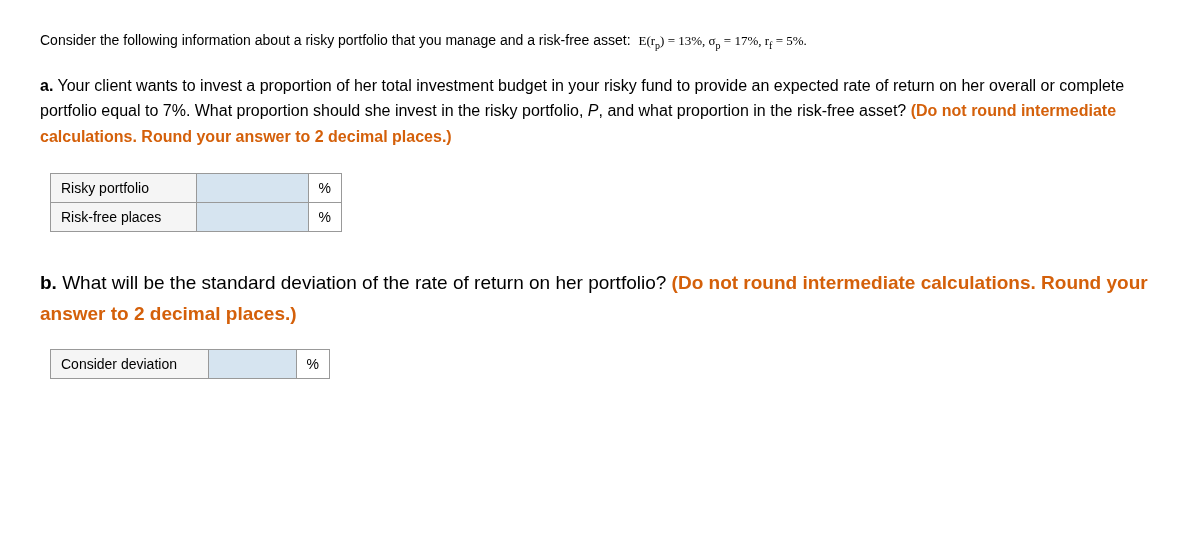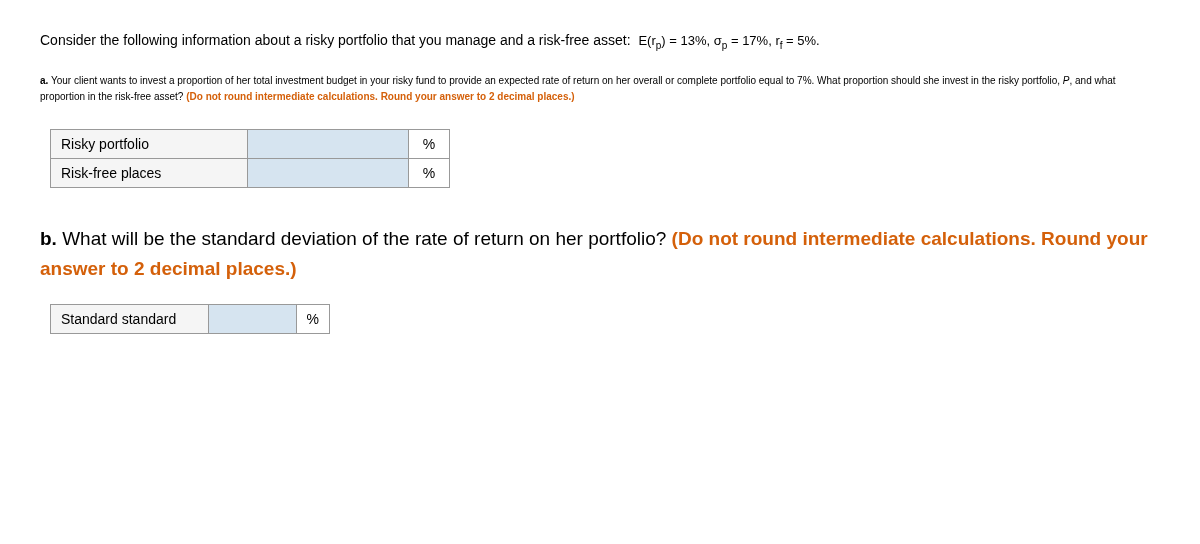--- a/index.html
+++ b/index.html
@@ -18,43 +18,43 @@
       padding: 30px 40px;
     }
 
     .header-text {
       font-size: 14px;
       line-height: 1.5;
       margin-bottom: 20px;
     }
 
     .monospace {
-      font-family: Liberation Sans, sans-serif;
+      font-family: Liberation Serif, serif;
       font-size: 13px;
     }
 
     .question-a {
-      font-size: 10px;
+      font-size: 16px;
       line-height: 1.6;
       margin-bottom: 24px;
     }
 
     .bold-orange {
       color: #d4600a;
       font-weight: bold;
     }
 
     .table-section {
       margin-bottom: 36px;
       margin-left: 10px;
     }
 
     .input-table {
       border-collapse: collapse;
-      width: 400px;
+      width: 292px;
     }
 
     .input-table td {
       border: 1px solid #999999;
       padding: 6px 10px;
       font-size: 14px;
     }
 
     .input-table td.label-cell {
       width: 160px;
@@ -179,21 +179,21 @@
 <div class="question-b">
   <span>
     <strong>b.</strong> What will be the standard deviation of the rate of return on her portfolio? <span class="bold-orange">(Do not round intermediate calculations. Round your answer to 2 decimal places.)</span>
   </span>
 </div>
 
 <div class="std-table-section">
   <table class="std-table">
     <tbody>
       <tr>
-        <td class="label-cell">Standard standard</td>
+        <td class="label-cell">Consider deviation</td>
         <td class="input-cell" style="position:relative;">
           <input type="text" class="input-field" value="" style="">
           <div class="resize-handle"></div>
         </td>
         <td class="unit-cell">%</td>
       </tr>
     </tbody>
   </table>
 </div>
 

